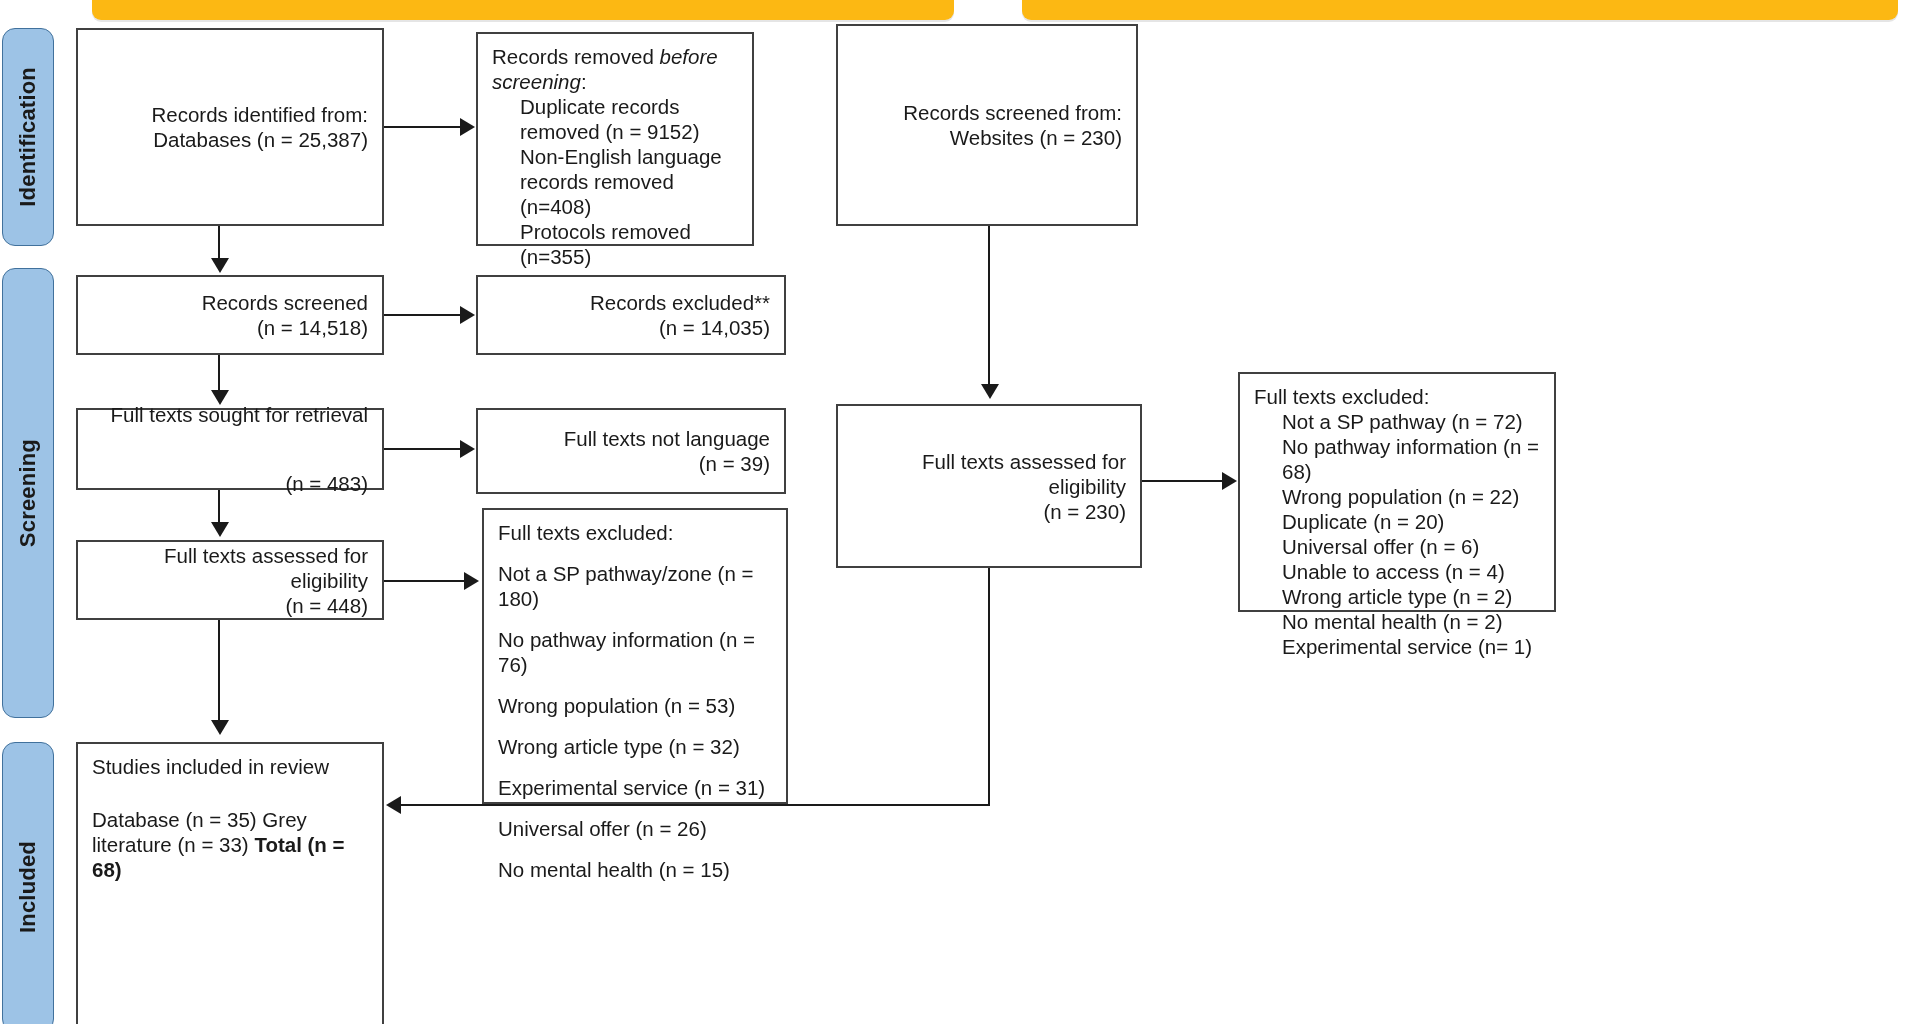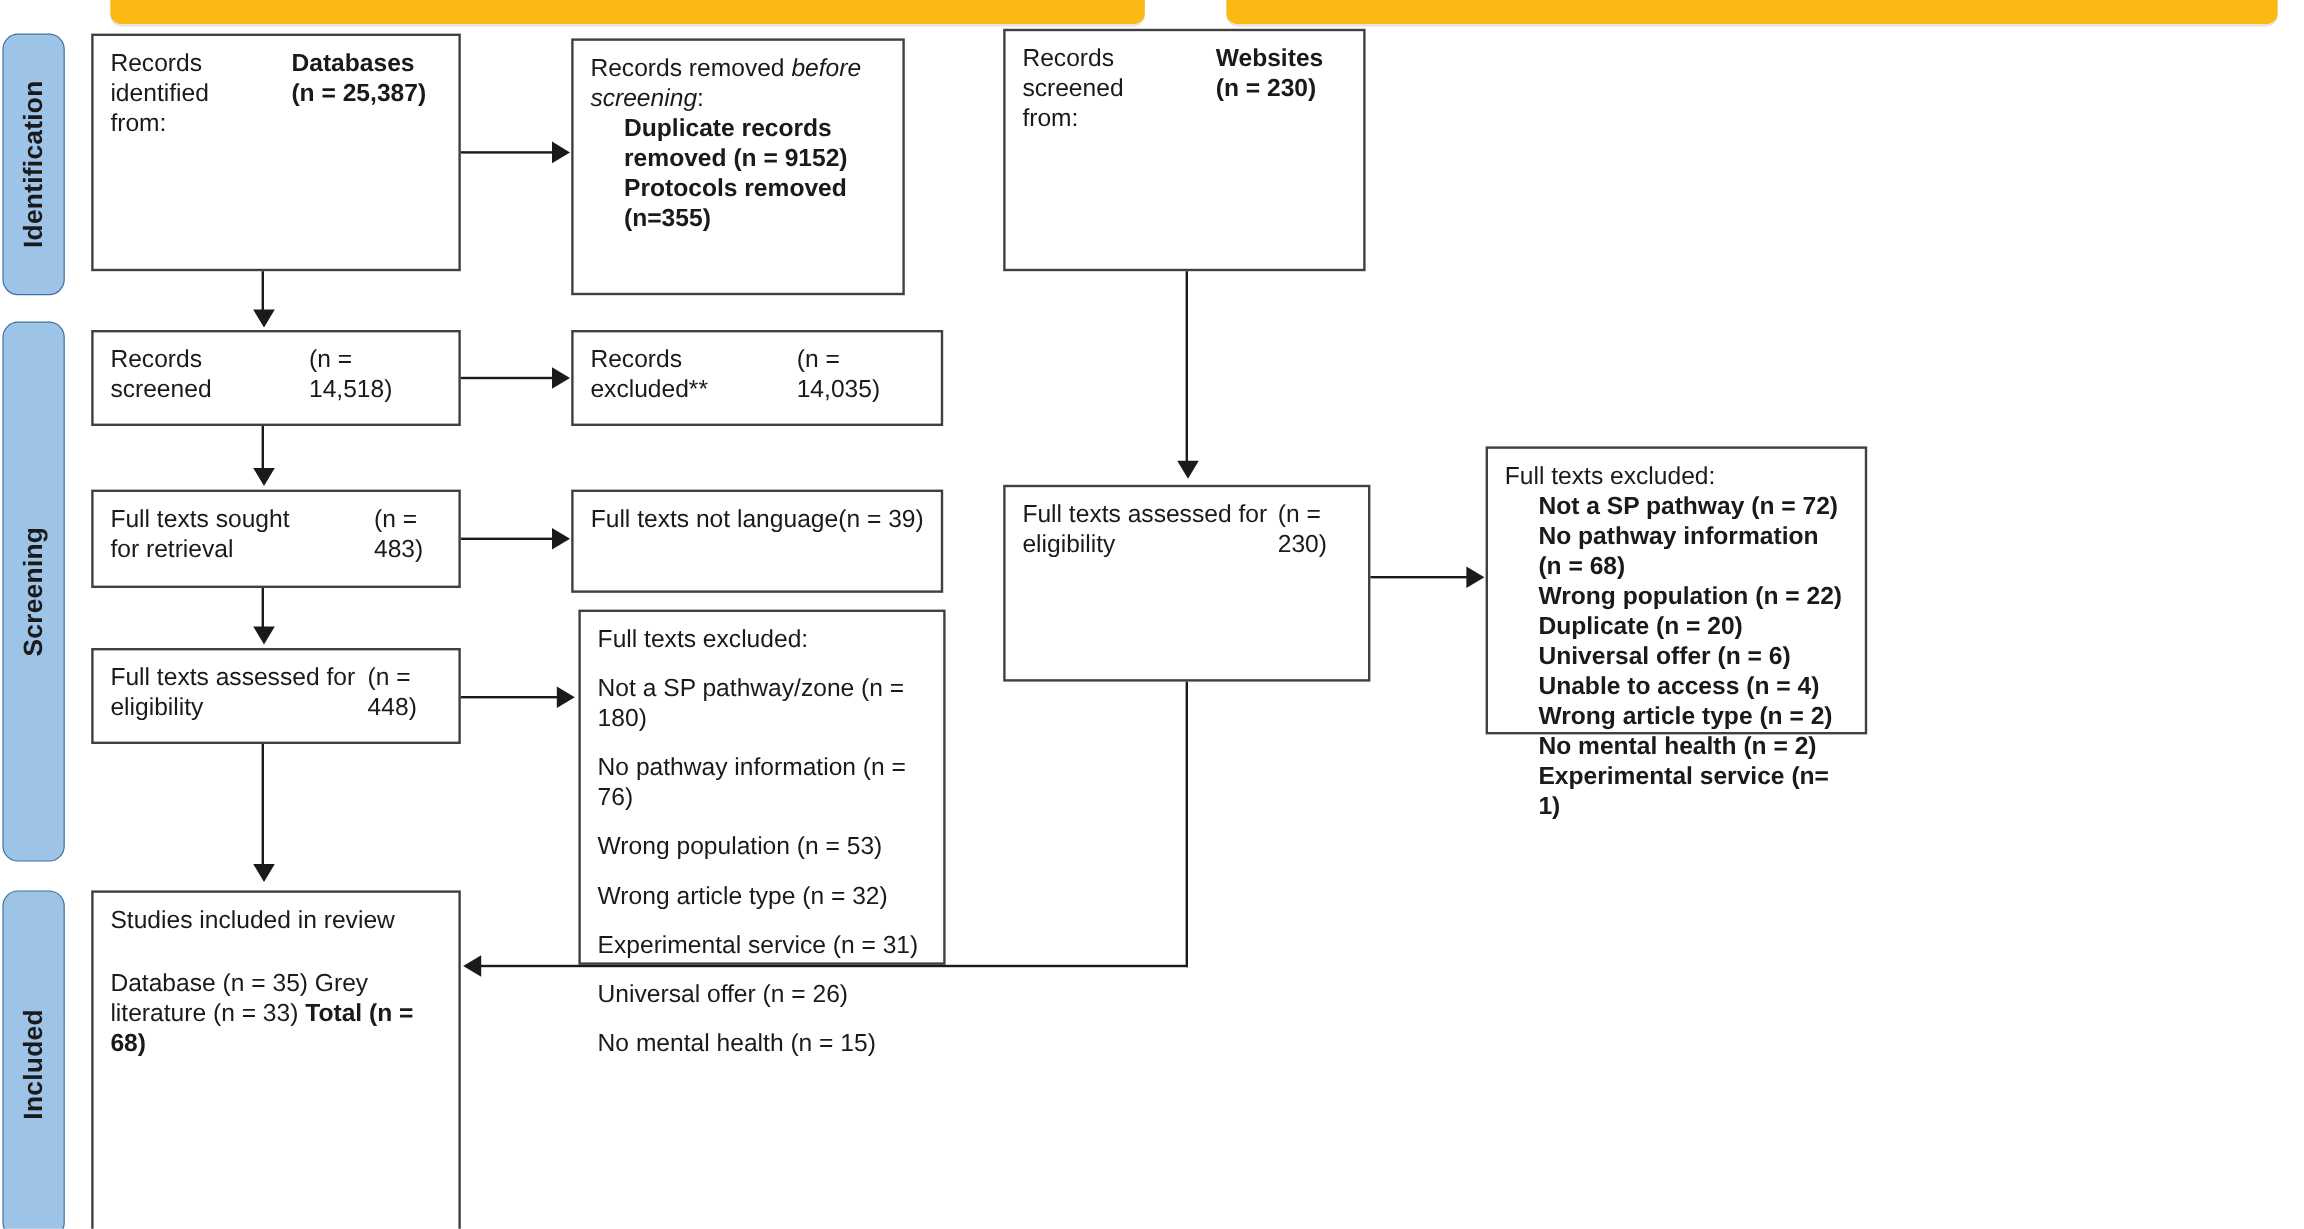--- a/index.html
+++ b/index.html
@@ -63,24 +63,25 @@
     background: #ffffff;
     border: 2.2px solid #404040;
     padding: 10px 14px;
     font-size: 20.5px;
     line-height: 1.22;
     color: #1a1a1a;
   }
   .box .ln { display: block; white-space: pre-wrap; }
   .box.vcenter {
     display: flex;
-    flex-direction: row;
+    flex-direction: column;
     justify-content: center;
-  }
-  .indent { padding-left: 28px; display: block; font-weight: bold; }
+    text-align: right;
+  }
+  .indent { padding-left: 28px; display: block; }
   .it { font-style: italic; }
   .bold { font-weight: bold; }
   .spaced .ln { margin-bottom: 16px; }
   .spaced .ln:last-child { margin-bottom: 0; }
 
   
   #box-identified      { left: 76px;  top: 28px;  width: 308px;  height: 198px; }
   #box-removed         { left: 476px; top: 32px;  width: 278px;  height: 214px; }
   #box-websites        { left: 836px; top: 24px;  width: 302px;  height: 202px; }
   #box-screened        { left: 76px;  top: 275px; width: 308px;  height: 80px;  }
@@ -139,20 +140,21 @@
   </div>
 
   <div class="box vcenter" id="box-identified">
     <span class="ln">Records identified from:</span>
     <span class="ln indent">Databases (n = 25,387)</span>
   </div>
 
   <div class="box" id="box-removed">
     <span class="ln"><span>Records removed </span><span class="it">before screening</span><span>:</span></span>
     <span class="ln indent">Duplicate records removed (n = 9152)</span>
+    <span class="ln indent">Non-English language records removed (n=408)</span>
     <span class="ln indent">Protocols removed (n=355)</span>
   </div>
 
   <div class="box vcenter" id="box-websites">
     <span class="ln">Records screened from:</span>
     <span class="ln indent">Websites (n = 230)</span>
   </div>
 
   <div class="box vcenter" id="box-screened">
     <span class="ln">Records screened</span>

